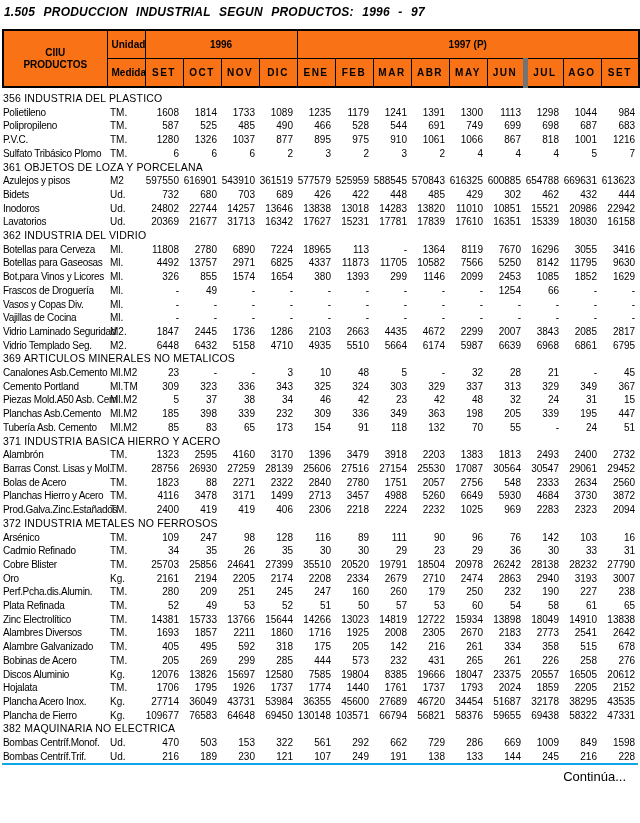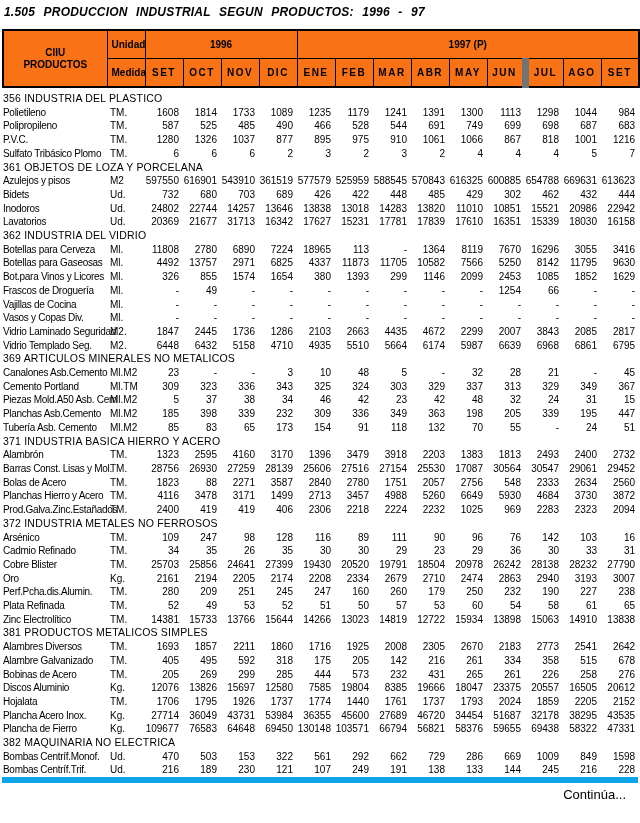--- a/index.html
+++ b/index.html
@@ -18,23 +18,23 @@
   col.c-num{width:38px;}
   
   .hdr{border:2px solid #000;}
   .hdr td{
     background:#f97316;border:1px solid #000;
     font-size:10px;font-weight:bold;text-align:center;
     height:19px;line-height:10px;padding:4px;overflow:hidden;
   }
   .hdr .two-line{line-height:12px;}
   .hdr td.mon{letter-spacing:1.5px;}
-  .hdr td.jul{border-left:7px solid #737373;margin-top:34px;}
+  .hdr td.jul{border-left:5px solid #737373;margin-top:34px;}
   
-  .bod{margin-top:4px;border-bottom:6px solid #0ea5e9;}
+  .bod{margin-top:4px;border-bottom:2px solid #0ea5e9;}
   .bod td{
     font-size:10px;height:13.7px;line-height:13.7px;
     padding:0;white-space:nowrap;vertical-align:middle;
   }
   .bod td.sec{font-size:10.5px;letter-spacing:0.2px;padding-left:1px;}
   .bod td.prod{letter-spacing:-0.3px;padding-left:1px;overflow:visible;}
   .bod td.unit{padding-left:4px;}
   .bod td.num{text-align:right;padding-right:3px;}
   .footer{
     text-align:right;font-size:13px;
@@ -323,38 +323,38 @@
           <td class="num">-</td>
           <td class="num">-</td>
           <td class="num">-</td>
           <td class="num">-</td>
           <td class="num">1254</td>
           <td class="num">66</td>
           <td class="num">-</td>
           <td class="num">-</td>
         </tr>
         <tr>
+          <td class="prod">Vasos y Copas Div.</td>
+          <td class="unit">Ml.</td>
+          <td class="num">-</td>
+          <td class="num">-</td>
+          <td class="num">-</td>
+          <td class="num">-</td>
+          <td class="num">-</td>
+          <td class="num">-</td>
+          <td class="num">-</td>
+          <td class="num">-</td>
+          <td class="num">-</td>
+          <td class="num">-</td>
+          <td class="num">-</td>
+          <td class="num">-</td>
+          <td class="num">-</td>
+        </tr>
+        <tr>
           <td class="prod">Vajillas de Cocina</td>
-          <td class="unit">Ml.</td>
-          <td class="num">-</td>
-          <td class="num">-</td>
-          <td class="num">-</td>
-          <td class="num">-</td>
-          <td class="num">-</td>
-          <td class="num">-</td>
-          <td class="num">-</td>
-          <td class="num">-</td>
-          <td class="num">-</td>
-          <td class="num">-</td>
-          <td class="num">-</td>
-          <td class="num">-</td>
-          <td class="num">-</td>
-        </tr>
-        <tr>
-          <td class="prod">Vasos y Copas Div.</td>
           <td class="unit">Ml.</td>
           <td class="num">-</td>
           <td class="num">-</td>
           <td class="num">-</td>
           <td class="num">-</td>
           <td class="num">-</td>
           <td class="num">-</td>
           <td class="num">-</td>
           <td class="num">-</td>
           <td class="num">-</td>
@@ -521,21 +521,21 @@
           <td class="num">30547</td>
           <td class="num">29061</td>
           <td class="num">29452</td>
         </tr>
         <tr>
           <td class="prod">Bolas de Acero</td>
           <td class="unit">TM.</td>
           <td class="num">1823</td>
           <td class="num">88</td>
           <td class="num">2271</td>
-          <td class="num">3587</td>
+          <td class="num">2322</td>
           <td class="num">2840</td>
           <td class="num">2780</td>
           <td class="num">1751</td>
           <td class="num">2057</td>
           <td class="num">2756</td>
           <td class="num">548</td>
           <td class="num">2333</td>
           <td class="num">2634</td>
           <td class="num">2560</td>
         </tr>
@@ -610,21 +610,21 @@
           <td class="num">33</td>
           <td class="num">31</td>
         </tr>
         <tr>
           <td class="prod">Cobre Blister</td>
           <td class="unit">TM.</td>
           <td class="num">25703</td>
           <td class="num">25856</td>
           <td class="num">24641</td>
           <td class="num">27399</td>
-          <td class="num">19430</td>
+          <td class="num">35510</td>
           <td class="num">20520</td>
           <td class="num">19791</td>
           <td class="num">18504</td>
           <td class="num">20978</td>
           <td class="num">26242</td>
           <td class="num">28138</td>
           <td class="num">28232</td>
           <td class="num">27790</td>
         </tr>
         <tr>
@@ -684,26 +684,23 @@
           <td class="num">14381</td>
           <td class="num">15733</td>
           <td class="num">13766</td>
           <td class="num">15644</td>
           <td class="num">14266</td>
           <td class="num">13023</td>
           <td class="num">14819</td>
           <td class="num">12722</td>
           <td class="num">15934</td>
           <td class="num">13898</td>
-          <td class="num">15063</td>
+          <td class="num">18049</td>
           <td class="num">14910</td>
           <td class="num">13838</td>
-        </tr>
-        <tr>
-          <td colspan="15" class="sec">381 PRODUCTOS METALICOS SIMPLES</td>
         </tr>
         <tr>
           <td class="prod">Alambres Diversos</td>
           <td class="unit">TM.</td>
           <td class="num">1693</td>
           <td class="num">1857</td>
           <td class="num">2211</td>
           <td class="num">1860</td>
           <td class="num">1716</td>
           <td class="num">1925</td>

